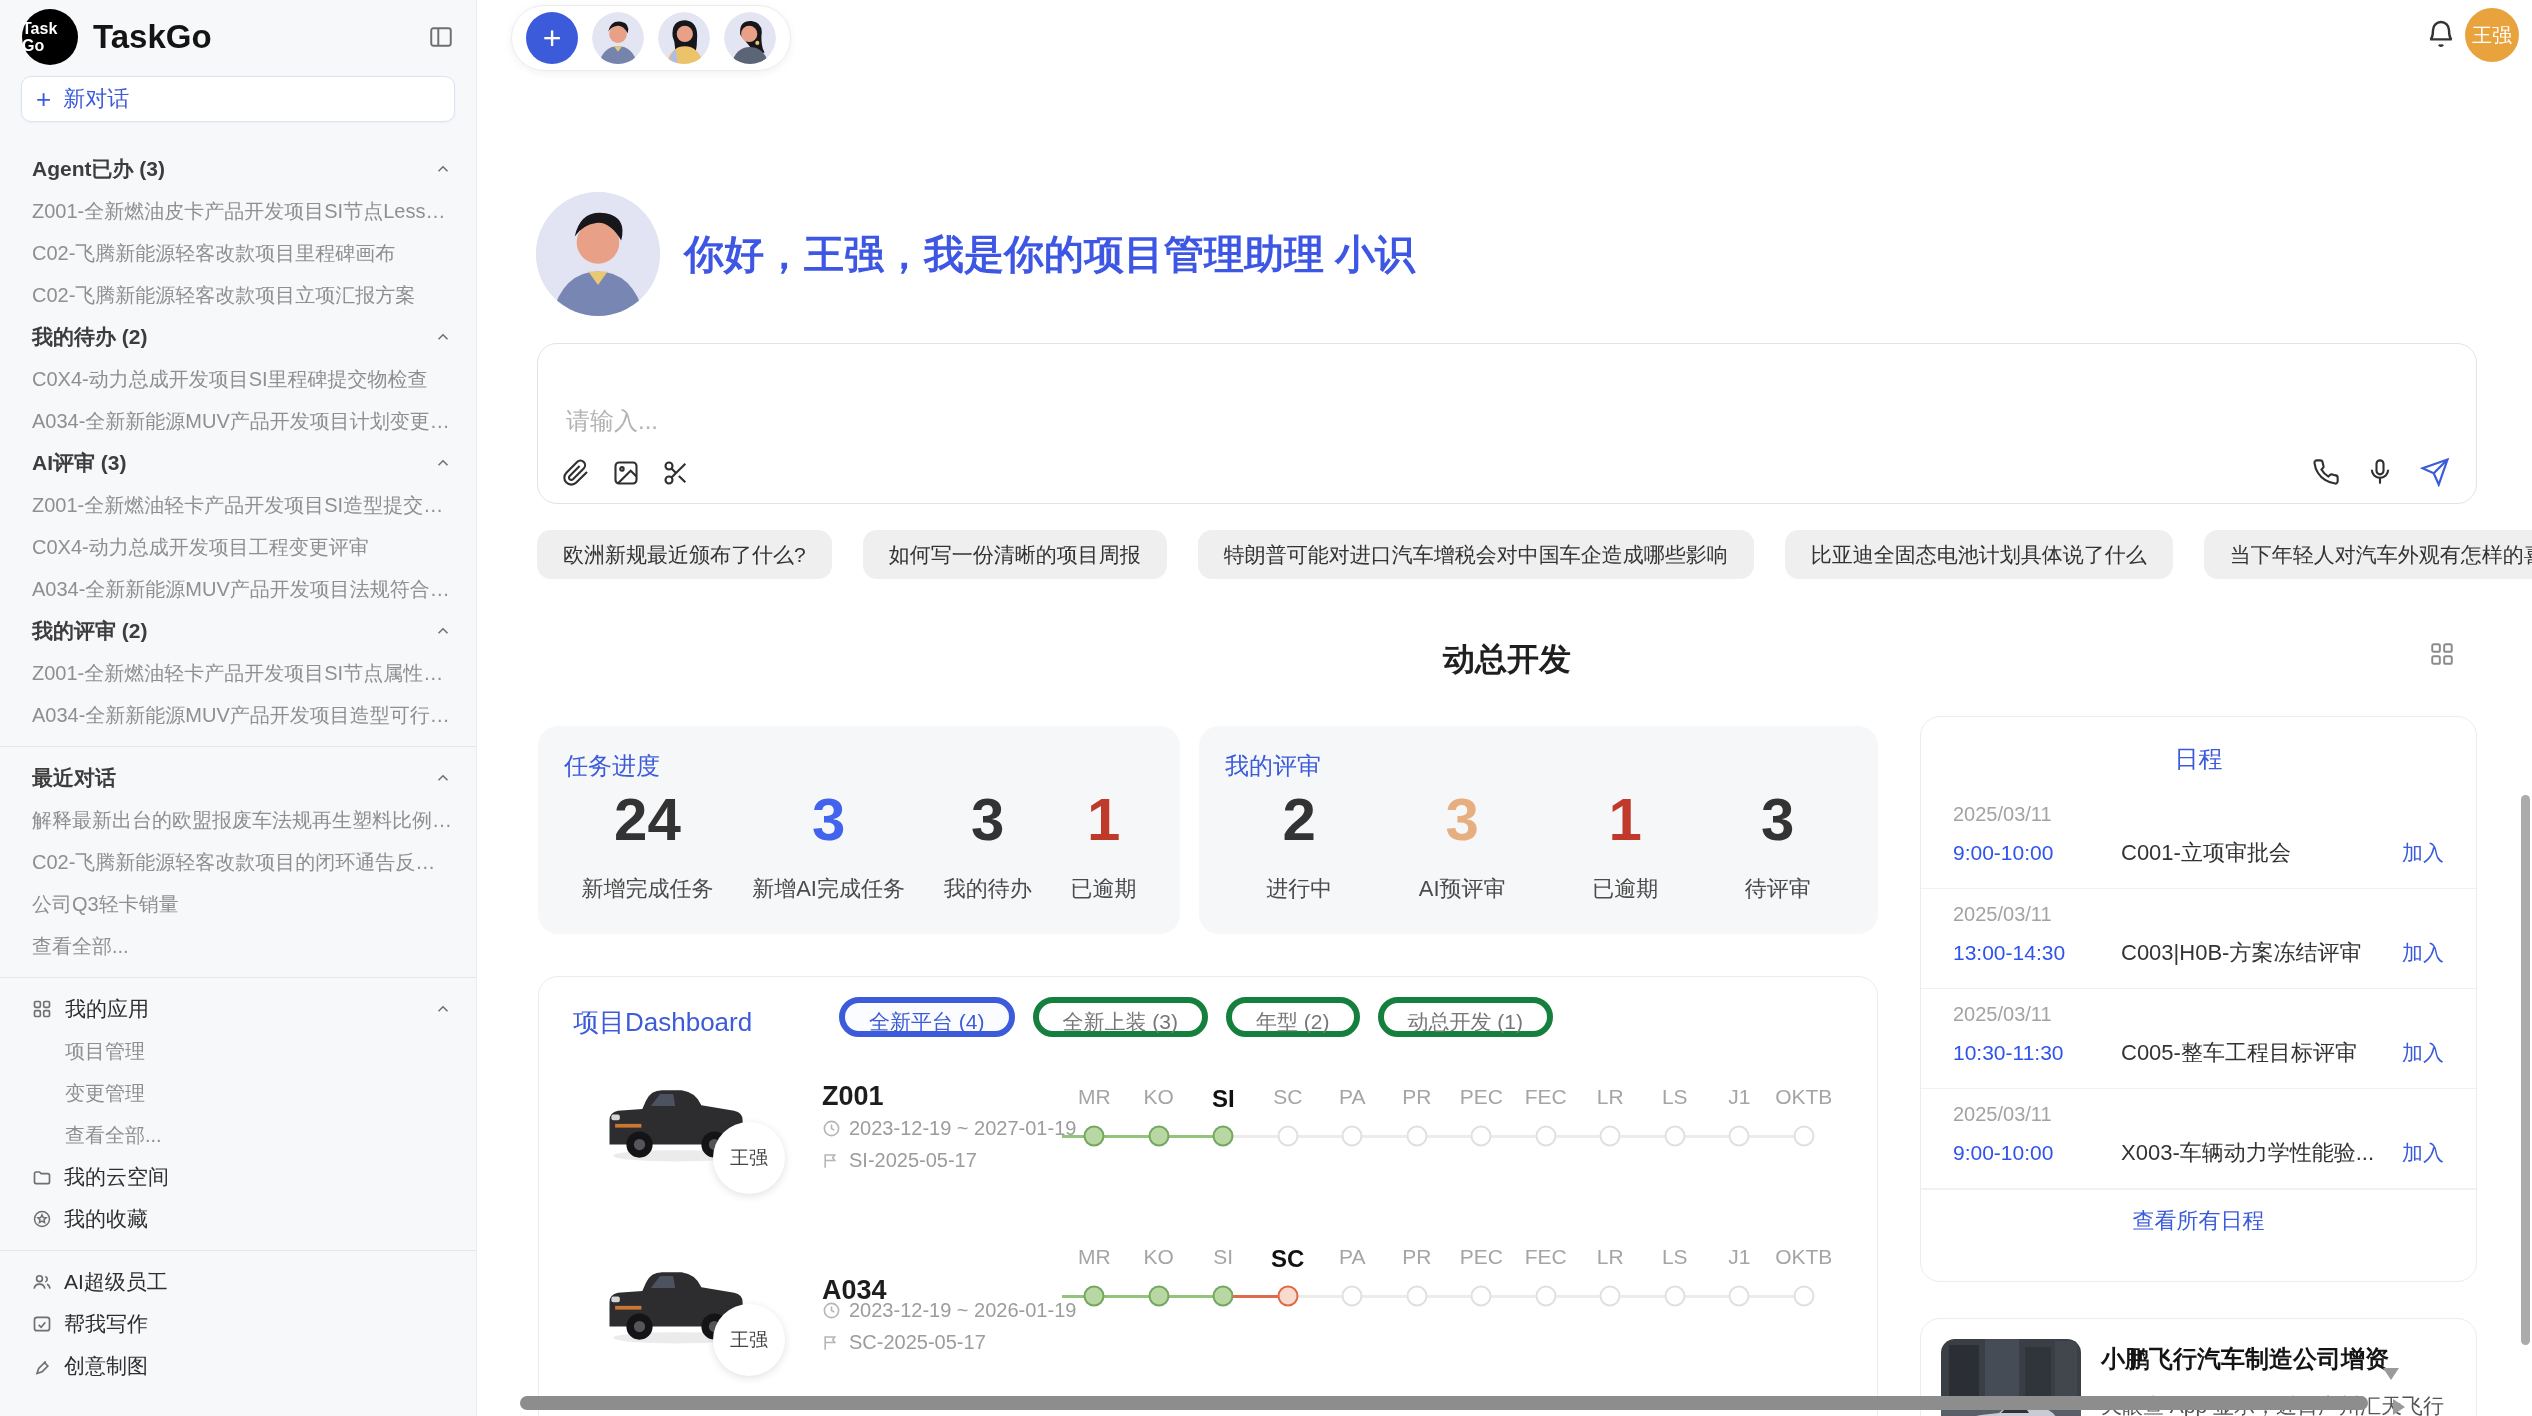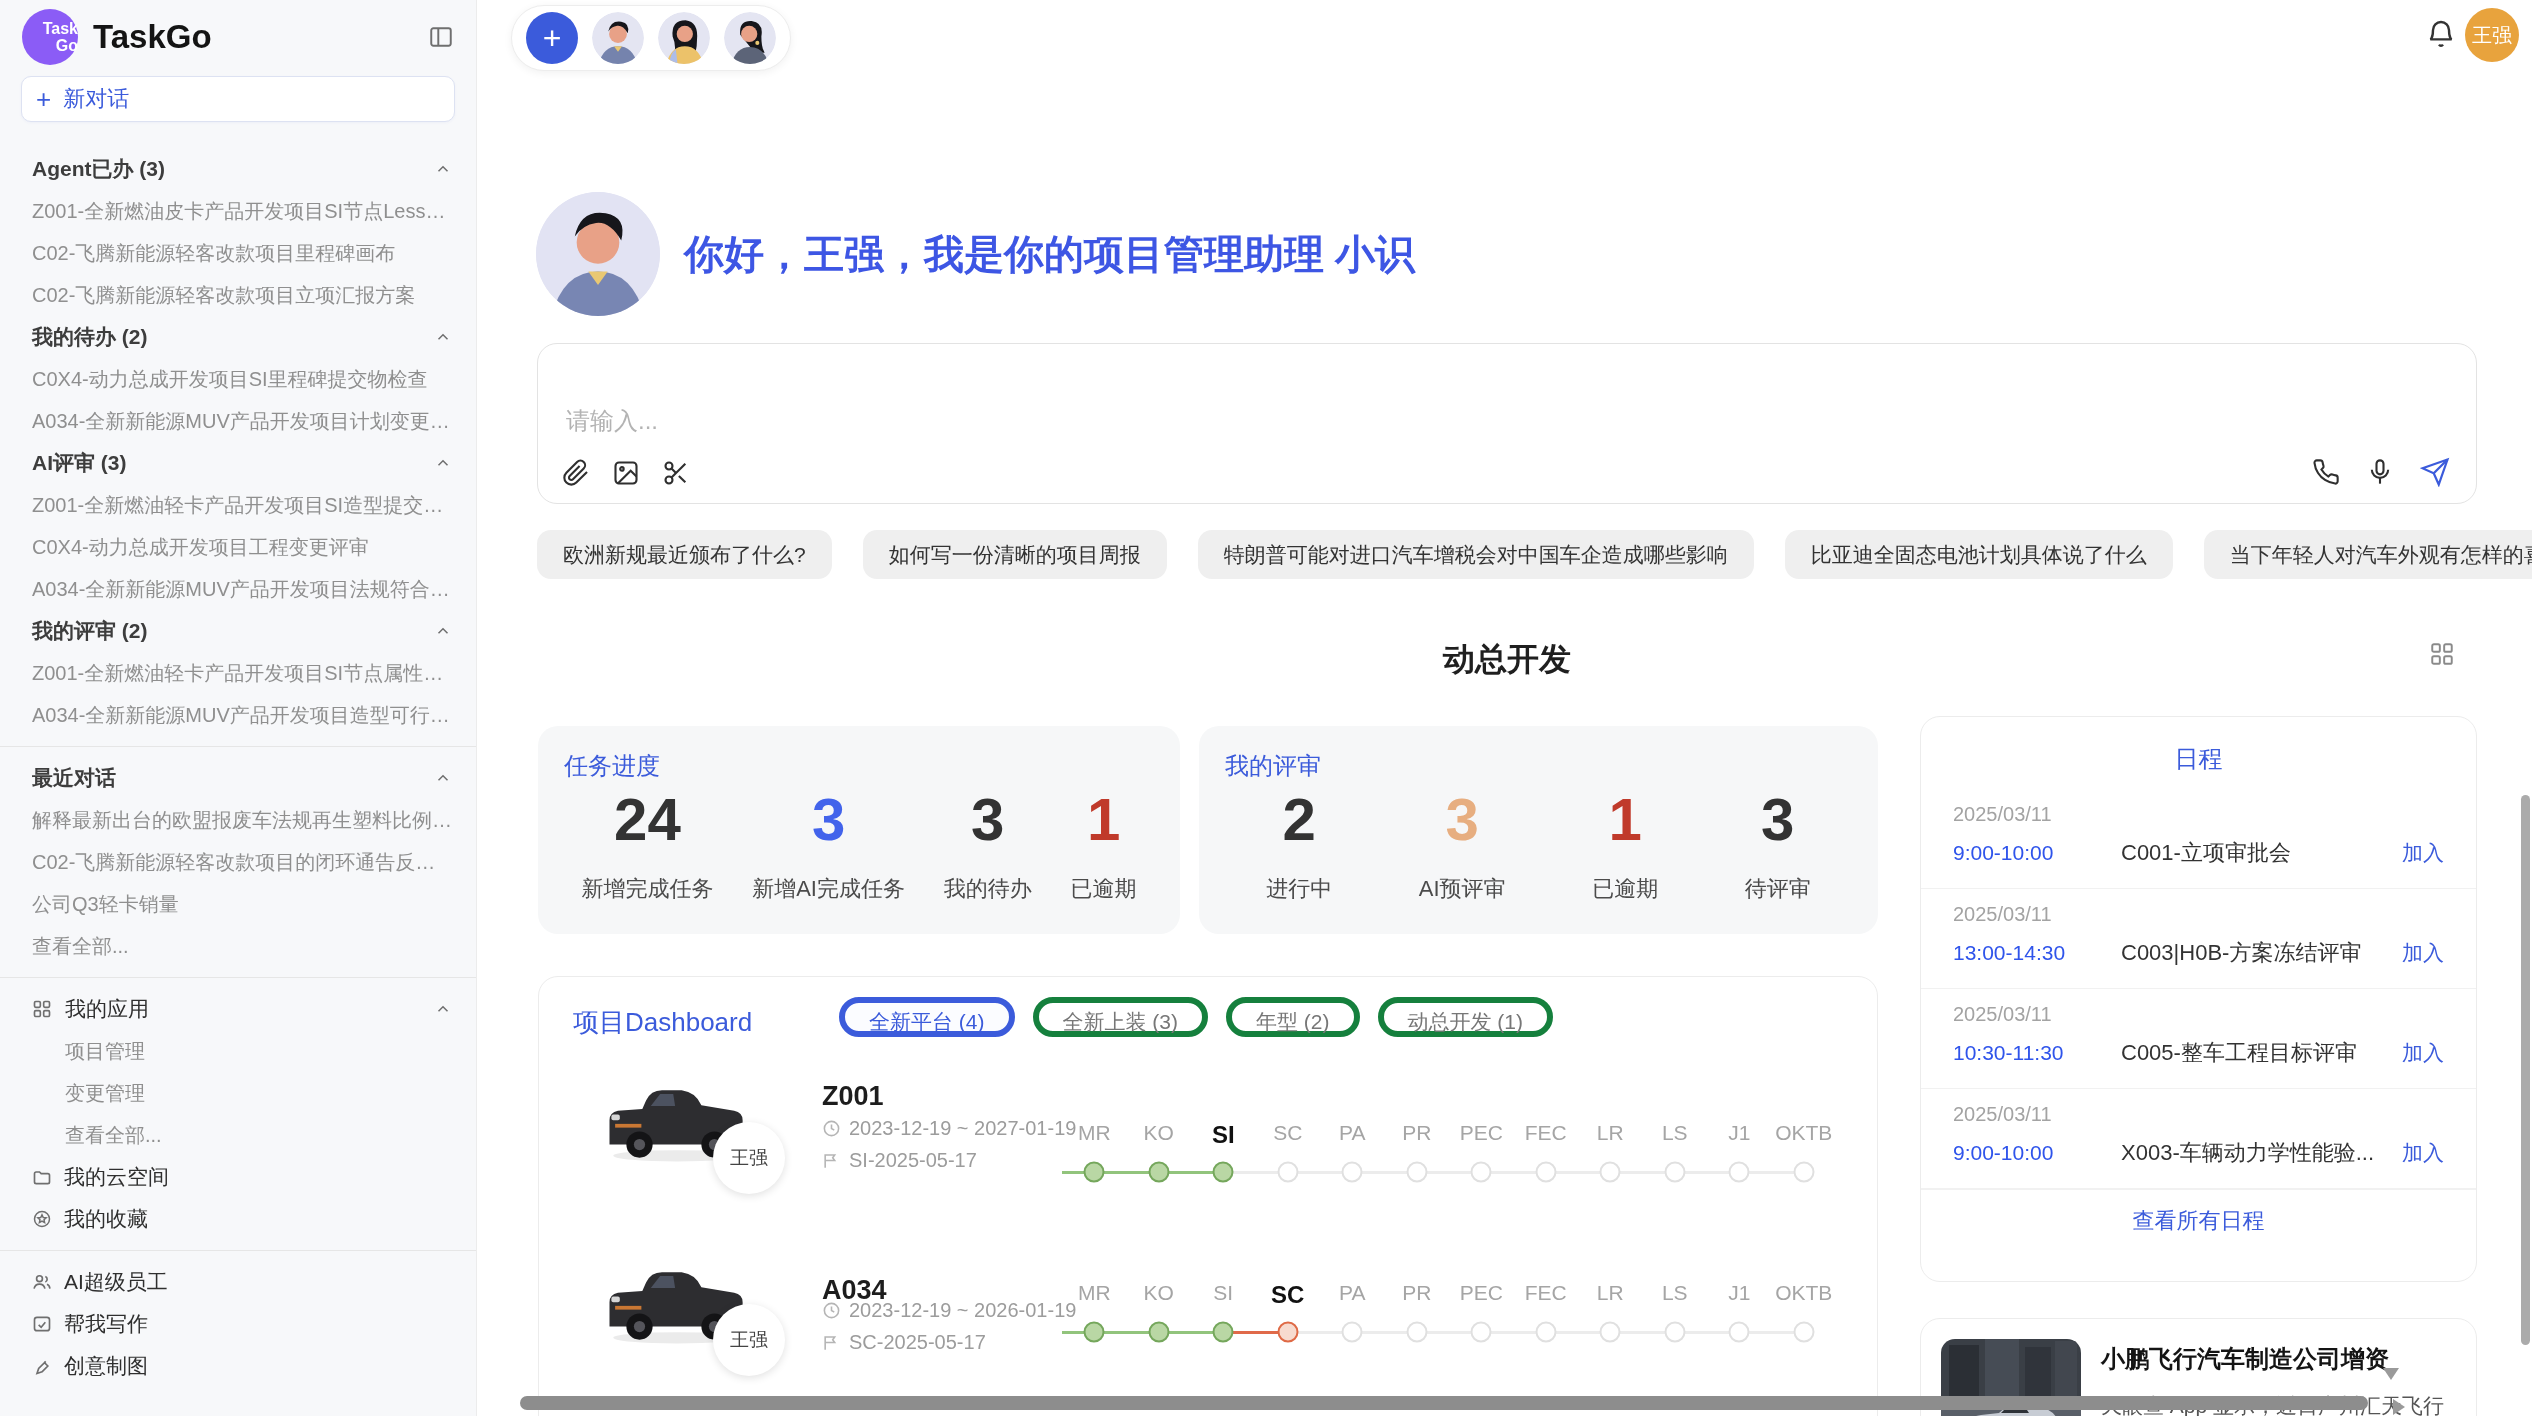--- a/index.html
+++ b/index.html
@@ -3,22 +3,22 @@
 <meta charset="utf-8">
 <style>
   html,body{margin:0;padding:0;}
   body{width:2532px;height:1416px;overflow:hidden;background:#fff;
        font-family:"Liberation Sans","DejaVu Sans",sans-serif;color:#333;position:relative;}
   svg{display:block;}
   
   .sidebar{position:absolute;left:0;top:0;width:477px;height:1416px;background:#f7f8fa;
            border-right:1px solid #ececec;box-sizing:border-box;overflow:hidden;}
   .sb-head{display:flex;align-items:center;height:74px;padding:0 22px;}
-  .logo{width:56px;height:56px;border-radius:50%;background:#8b5cf6;color:#fff;display:flex;
-        flex-direction:column;align-items:flex-end;justify-content:center;font-size:16px;
+  .logo{width:56px;height:56px;border-radius:50%;background:#000000;color:#fff;display:flex;
+        flex-direction:column;align-items:flex-start;justify-content:center;font-size:16px;
         line-height:17px;font-weight:700;flex:none;}
   .sb-title{font-size:33px;font-weight:700;color:#141414;margin-left:15px;flex:1;}
   .icon-btn{background:none;border:none;padding:0;cursor:pointer;}
   .newchat{margin:2px 21px 0;height:46px;border:1px solid #dde2f2;background:#fff;border-radius:10px;
            display:flex;align-items:center;gap:12px;padding:0 14px;color:#3b5bdb;font-size:22px;
            box-shadow:0 1px 3px rgba(60,80,200,.05);cursor:pointer;width:calc(100% - 42px);box-sizing:border-box;}
   .newchat .plus{font-size:26px;line-height:22px;font-weight:400;}
   .sb-list{margin-top:26px;}
   .sb-sec{display:flex;align-items:center;height:42px;padding:0 24px 0 32px;font-size:21px;
           color:#3d3d3d;font-weight:600;cursor:pointer;}
@@ -77,21 +77,21 @@
          font-size:21px;color:#777;background:#fff;cursor:pointer;box-sizing:border-box;white-space:nowrap;}
   .fpill.active{border-color:#3b5bdb;color:#3b5bdb;background:#fbfcff;}
   .proj{position:absolute;left:0;width:100%;}
   .truck{position:absolute;left:63px;width:150px;height:96px;}
   .owner-badge{position:absolute;width:72px;height:72px;border-radius:50%;background:#fff;
                box-shadow:0 2px 8px rgba(0,0,0,.12);display:flex;align-items:center;justify-content:center;
                font-size:19px;color:#444;}
   .p-name{position:absolute;left:283px;font-size:27px;font-weight:700;color:#1d1d1d;}
   .p-meta{position:absolute;left:283px;display:flex;align-items:center;gap:8px;font-size:20px;color:#9c9c9c;}
   .ms-row{position:absolute;left:523px;width:774px;display:flex;}
-  .ms-col{width:64.5px;text-align:center;position:relative;margin-top:36px;}
+  .ms-col{width:64.5px;text-align:center;position:relative;}
   .ms-label{height:34px;font-size:21px;color:#a5a5a5;}
   .ms-label.cur{color:#111;font-weight:700;font-size:24px;}
   .ms-track{position:relative;height:28px;margin-top:4px;}
   .seg{position:absolute;top:12px;height:3px;}
   .segl{left:0;width:50%;}.segr{left:50%;width:50%;}
   .sg{background:#92c47c;}.sr{background:#e06a4a;}.s0{background:#ececec;}
   .ms-dot{position:absolute;left:50%;top:13px;transform:translate(-50%,-50%);width:21px;height:21px;
           border-radius:50%;background:#fff;border:2.5px solid #e0e0e0;box-sizing:border-box;}
   .ms-dot.done{background:#b9d7a4;border-color:#75a75c;}
   .ms-dot.alert{background:#f7dbcf;border-color:#df6a46;}

